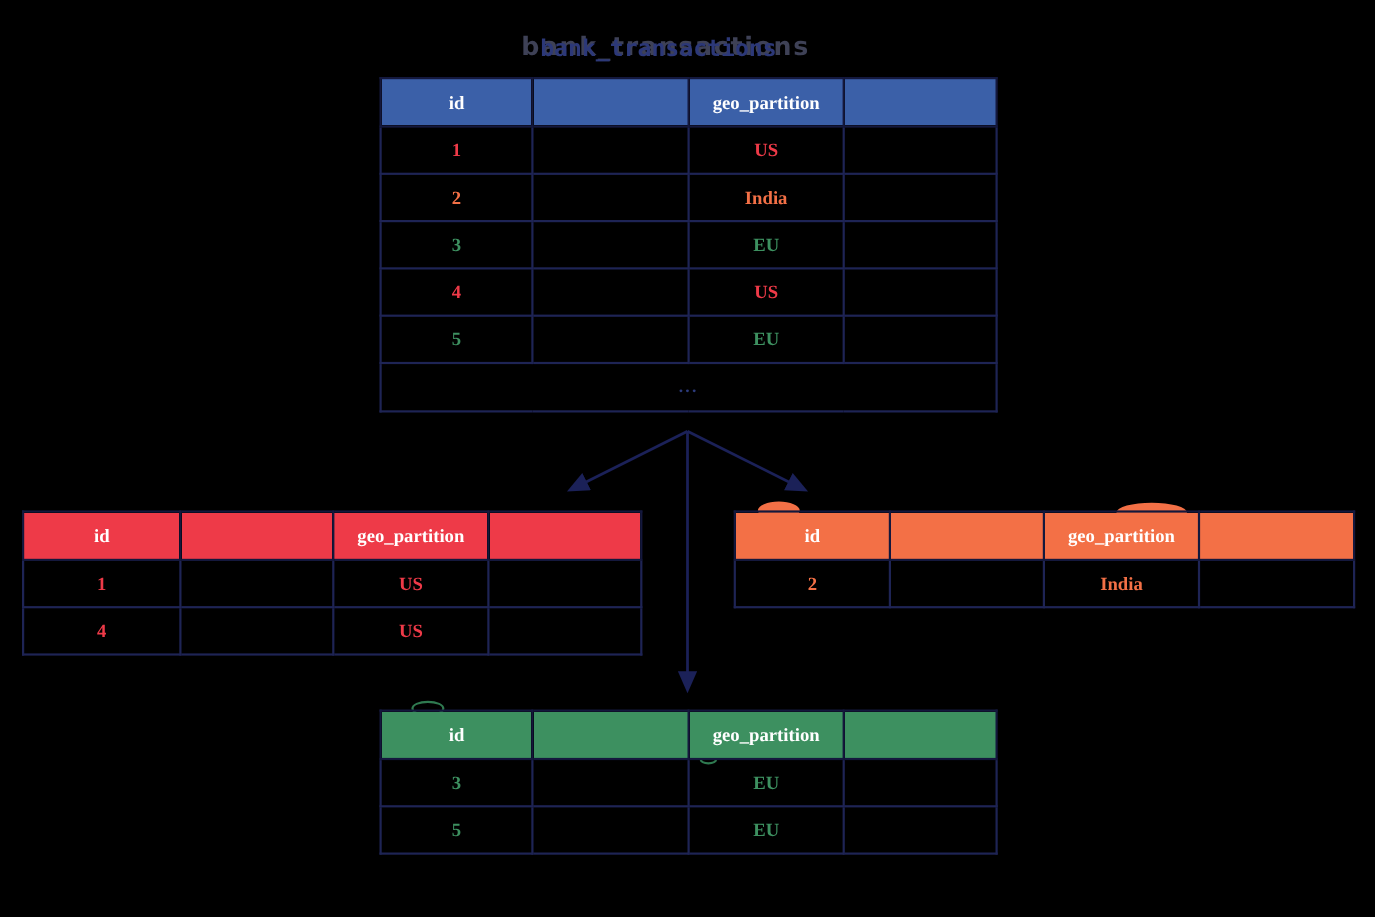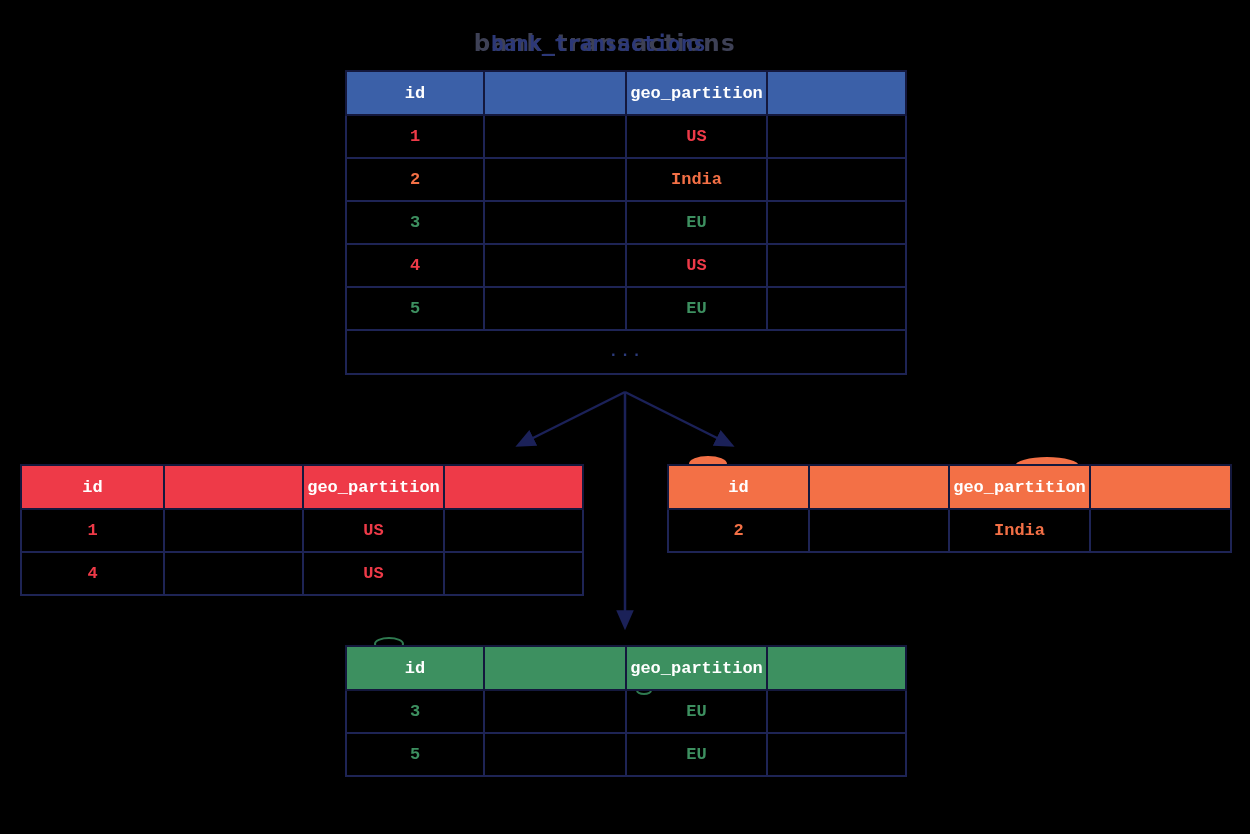--- a/index.html
+++ b/index.html
@@ -22,21 +22,21 @@
   }
   
   table.ptable{
     position:absolute;border-collapse:collapse;table-layout:fixed;
     background:transparent;z-index:2;
   }
   table.ptable td{
     border:2px solid #1e2455;padding:0;margin:0;
     text-align:center;vertical-align:middle;
     font-weight:bold;font-size:17px;line-height:1;
-    font-family:Liberation Mono, monospace;
+    font-family:Liberation Serif, serif;
     overflow:hidden;white-space:nowrap;
   }
   tr.hdr td{height:42px;color:#ffffff;font-size:17px;}
   tr.row td{height:41px;background:transparent;}
   tr.dots td{height:42px;color:#2c3b7c;font-size:16px;letter-spacing:2px;}
   .blue  tr.hdr td{background:#3b60a8;border-color:#14183d;}
   .red   tr.hdr td{background:#ee3a48;border-color:#14183d;}
   .orange tr.hdr td{background:#f37046;border-color:#14183d;}
   .green tr.hdr td{background:#3d9060;border-color:#14183d;}
   .c-red{color:#ee3a48;}

